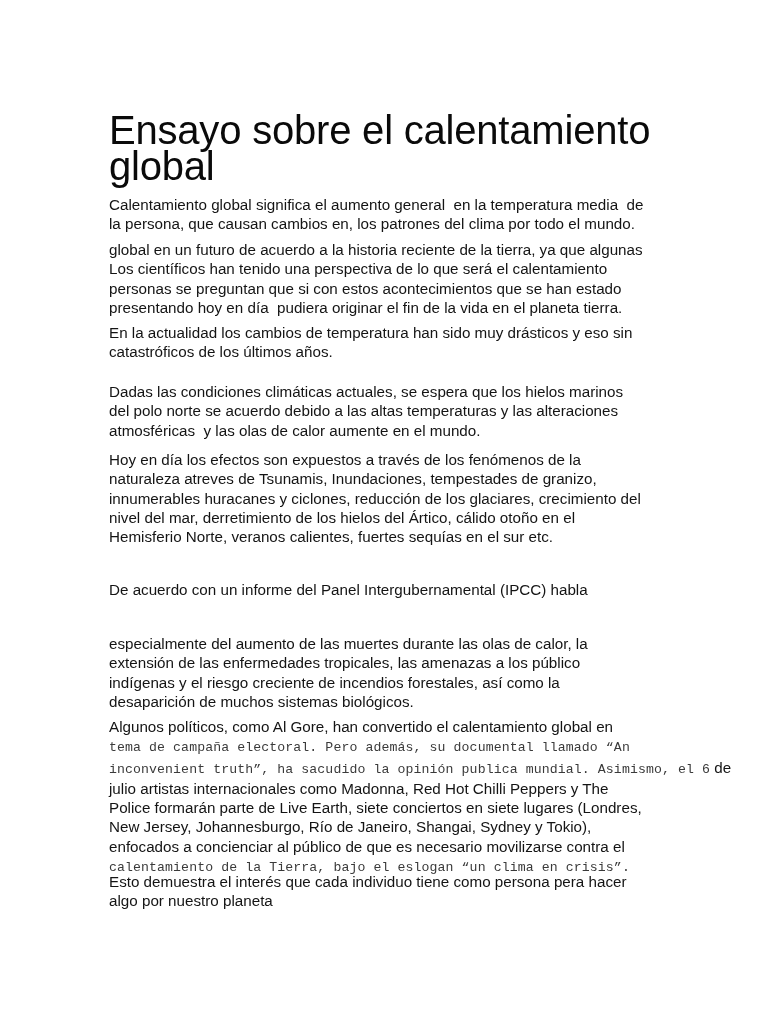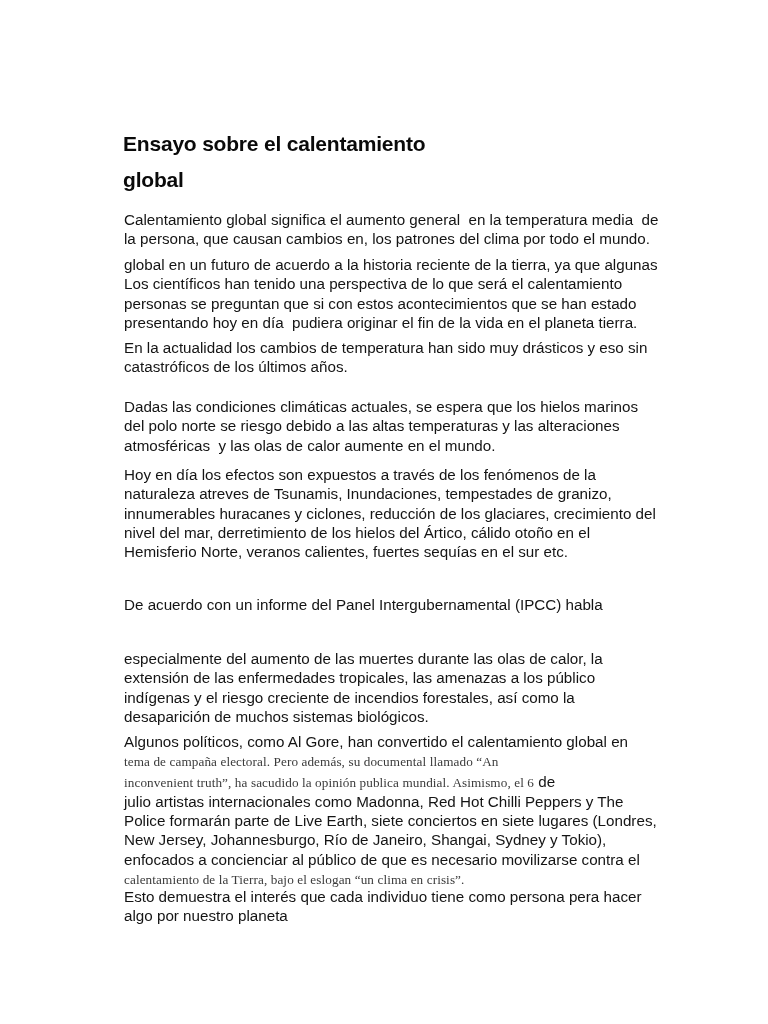--- a/index.html
+++ b/index.html
@@ -18,43 +18,43 @@
     .page {
       position: absolute;
       left: 0; top: 0;
       width: 768px; height: 1024px;
       background: #ffffff;
     }
     .title {
       position: absolute;
       left: 109px;
       top: 112px;
-      margin: 14px;
+      margin: 0;
       font-family: "Liberation Sans", sans-serif;
-      font-weight: bold;
-      font-size: 21px;
+      font-weight: normal;
+      font-size: 40px;
       line-height: 36px;
       color: #0a0a0a;
       letter-spacing: -0.2px;
     }
     .title .tline { display: block; white-space: nowrap; }
     .para {
       position: absolute;
       left: 109px;
-      margin: 15px;
+      margin: 0;
       font-size: 15.2px;
       line-height: 19.3px;
       color: #141414;
     }
     .para .line {
       display: block;
       white-space: pre;
     }
     .para .line .alt {
-      font-family: Liberation Serif, serif;
+      font-family: Liberation Mono, monospace;
       font-size: 13.2px;
       color: #3a3a3a;
       letter-spacing: 0.1px;
     }
   </style>
 </head>
 <body>
 
 <div class="page">
 
@@ -75,21 +75,21 @@
     <span class="line">presentando hoy en día  pudiera originar el fin de la vida en el planeta tierra.</span>
   </p>
 
   <p class="para" style="top:323px">
     <span class="line">En la actualidad los cambios de temperatura han sido muy drásticos y eso sin</span>
     <span class="line">catastróficos de los últimos años.</span>
   </p>
 
   <p class="para" style="top:382px">
     <span class="line">Dadas las condiciones climáticas actuales, se espera que los hielos marinos</span>
-    <span class="line">del polo norte se riesgo debido a las altas temperaturas y las alteraciones</span>
+    <span class="line">del polo norte se acuerdo debido a las altas temperaturas y las alteraciones</span>
     <span class="line">atmosféricas  y las olas de calor aumente en el mundo.</span>
   </p>
 
   <p class="para" style="top:450px">
     <span class="line">Hoy en día los efectos son expuestos a través de los fenómenos de la</span>
     <span class="line">naturaleza atreves de Tsunamis, Inundaciones, tempestades de granizo,</span>
     <span class="line">innumerables huracanes y ciclones, reducción de los glaciares, crecimiento del</span>
     <span class="line">nivel del mar, derretimiento de los hielos del Ártico, cálido otoño en el</span>
     <span class="line">Hemisferio Norte, veranos calientes, fuertes sequías en el sur etc.</span>
   </p>

